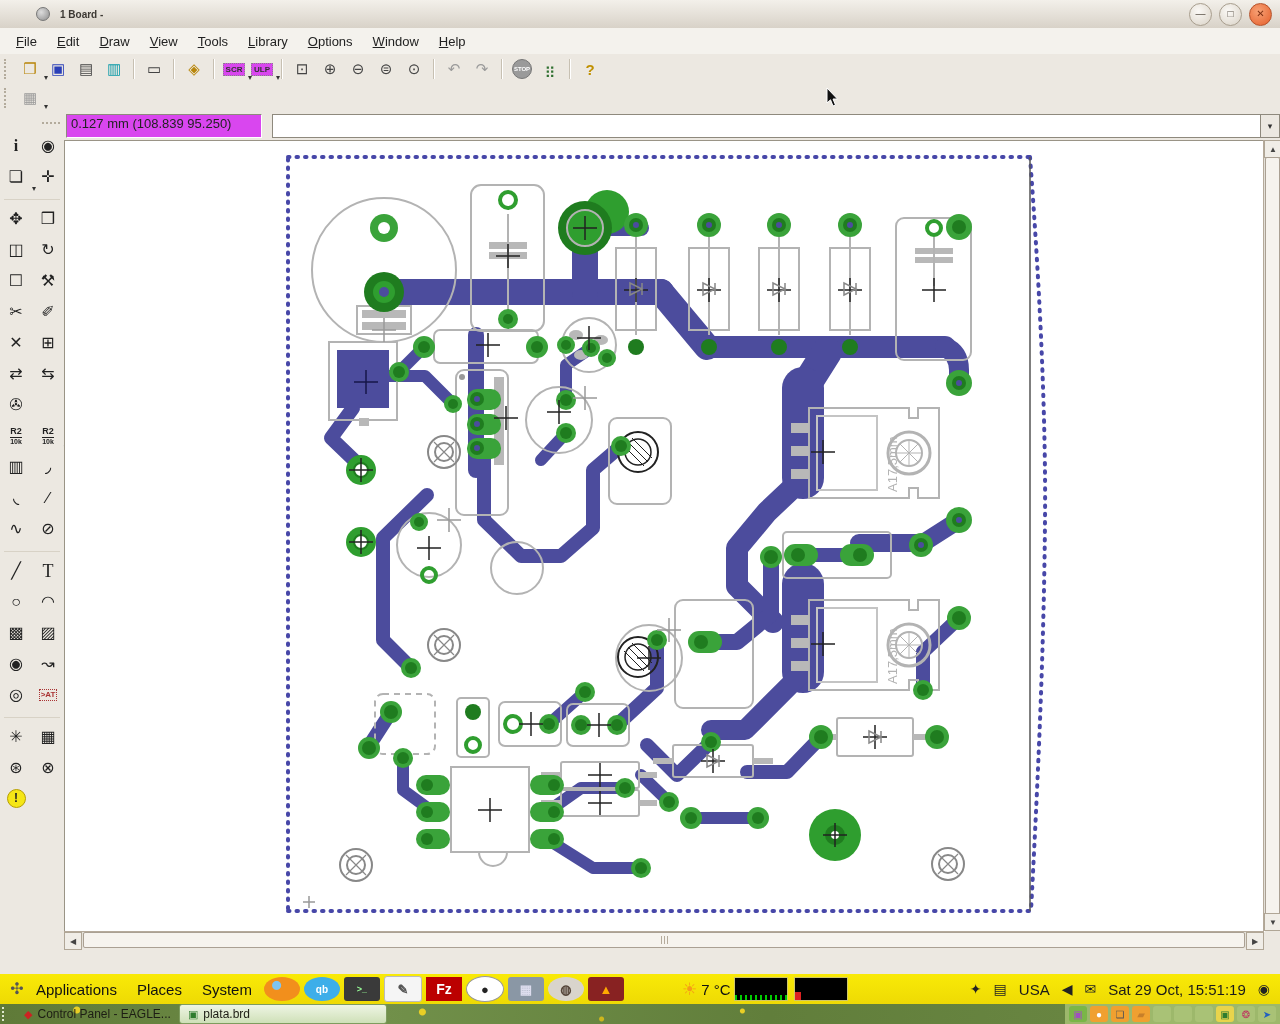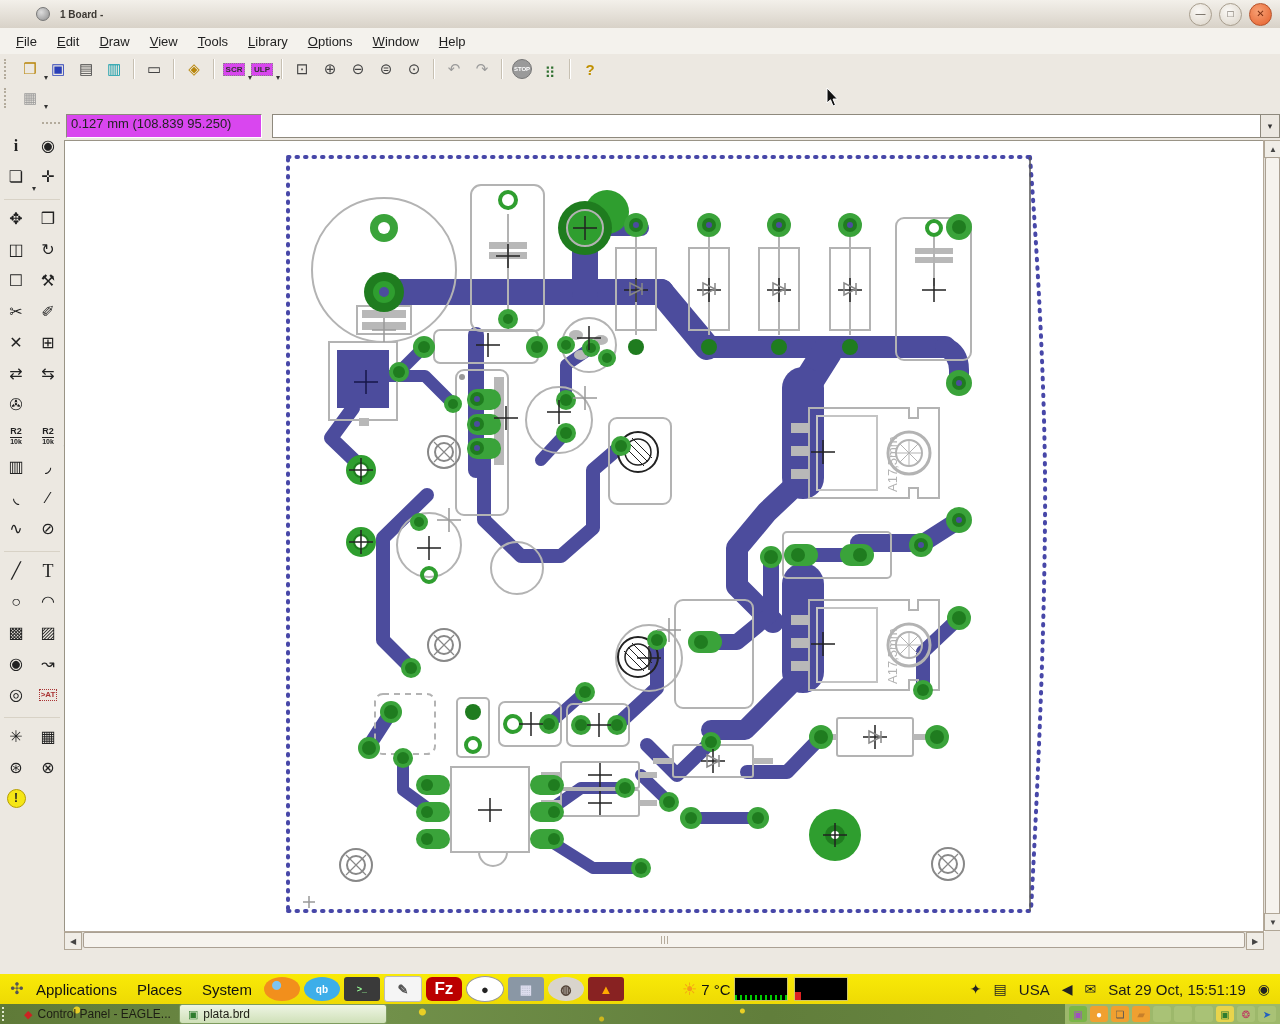--- a/index.html
+++ b/index.html
@@ -89,21 +89,21 @@
   .taskbar{position:absolute;left:0;top:974px;width:100%;height:30px;
     background:linear-gradient(#f9ea07,#eeda04);display:flex;align-items:center;font-size:15px;}
   .tb-menu{padding:4px 10px;color:#111;}
   .tb-logo{width:18px;height:18px;margin-left:8px;color:#555;font-size:16px;line-height:18px;text-align:center;}
   .launcher{width:36px;height:24px;border-radius:4px;margin:0 2px;display:flex;align-items:center;
     justify-content:center;font-size:13px;font-weight:bold;}
   .l-ff{background:radial-gradient(circle at 35% 35%,#7ec4f2 0 4px,#f28f1c 5px);color:#fff;border-radius:50%;}
   .l-qb{background:#3daee9;color:#fff;border-radius:50%;font-size:10px;}
   .l-term{background:#3a3a3a;color:#9f9;font-size:9px;border-radius:3px;}
   .l-gedit{background:#f5f5f5;color:#555;border-radius:3px;border:1px solid #bbb;}
-  .l-fz{background:#b00;color:#fff;border-radius:6px;font-size:17px;}
+  .l-fz{background:#b00;color:#fff;border-radius:0;font-size:14px;}
   .l-tux{background:#fff;color:#222;border-radius:50%;border:1px solid #999;}
   .l-calc{background:#8a97a5;color:#dde;border-radius:3px;}
   .l-gimp{background:#d9d4cc;color:#55453a;border-radius:50%;}
   .l-burn{background:#822;color:#fa0;border-radius:3px;}
   .applet{width:52px;height:22px;background:#000;border:1px solid #cfc76a;margin:0 3px;position:relative;overflow:hidden;}
   .applet .bars{position:absolute;left:0;bottom:0;width:100%;height:100%;
     background:repeating-linear-gradient(90deg,#0c0 0 2px,transparent 2px 5px);}
   .applet.cpu .bars{height:5px;}
   .applet.mem .bars{height:8px;width:6px;background:#d22;}
   .tb-weather{display:flex;align-items:center;gap:4px;margin-left:56px;color:#111;}

